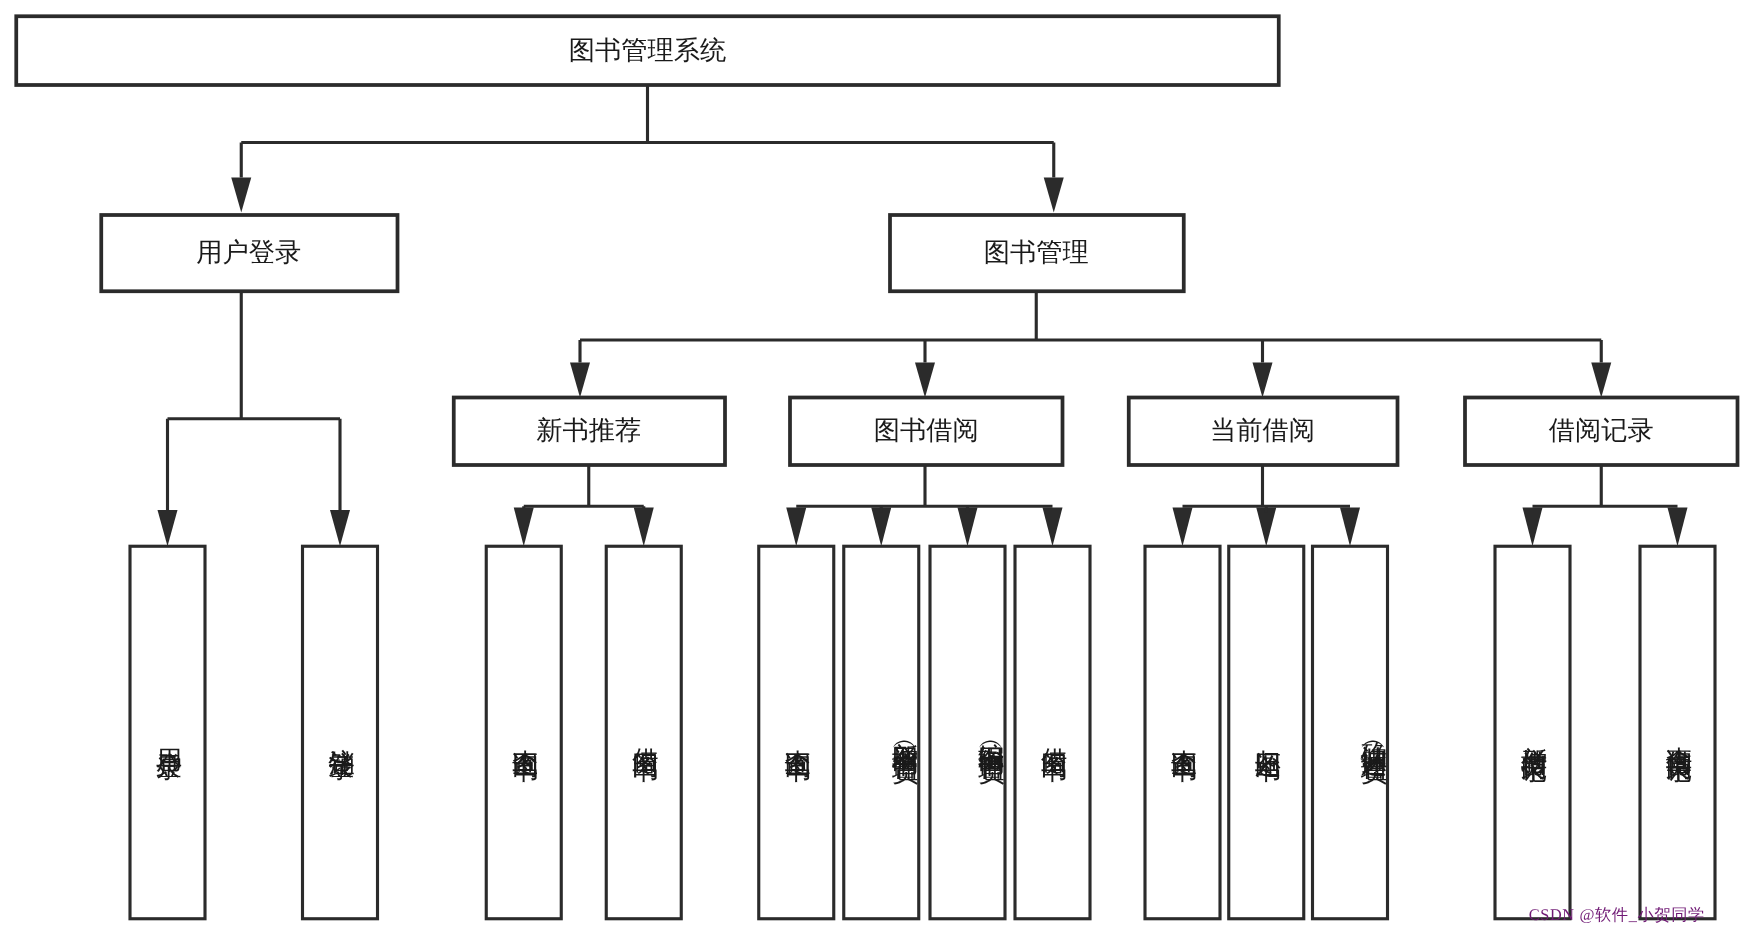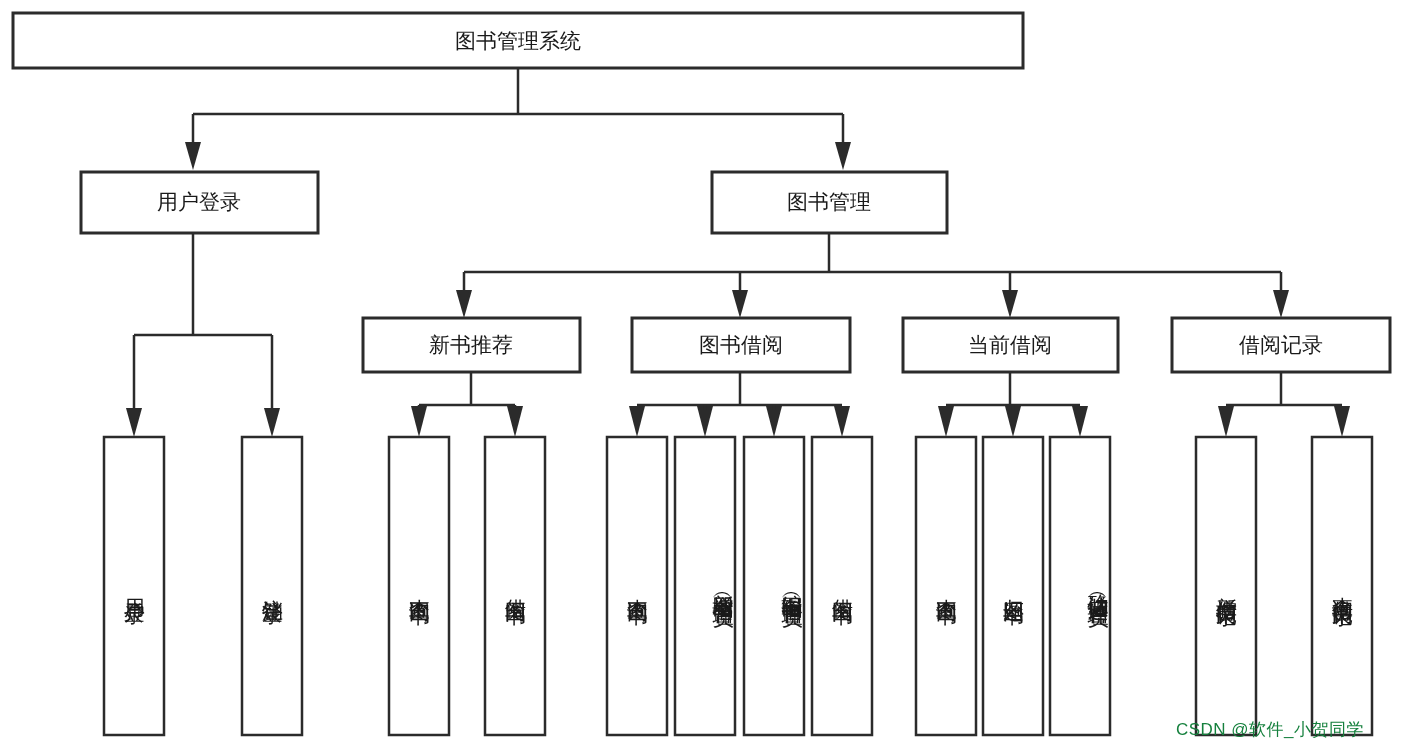--- a/index.html
+++ b/index.html
@@ -64,23 +64,23 @@
     line-height: 1.18;
     letter-spacing: 2px;
     color: #1a1a1a;
     white-space: nowrap;
     pointer-events: auto;
   }
   .watermark {
     position: absolute;
     right: 8px;
     bottom: 6px;
-    font-family: Liberation Sans, sans-serif;
-    font-size: 17px;
-    color: #15803d;
+    font-family: Liberation Serif, serif;
+    font-size: 13px;
+    color: #701a75;
     letter-spacing: 0.5px;
     user-select: none;
   }
 </style>
 </head>
 <body>
 
 <div id="diagram-root">
 
   <svg class="diagram-svg" viewBox="0 0 1405 747">

